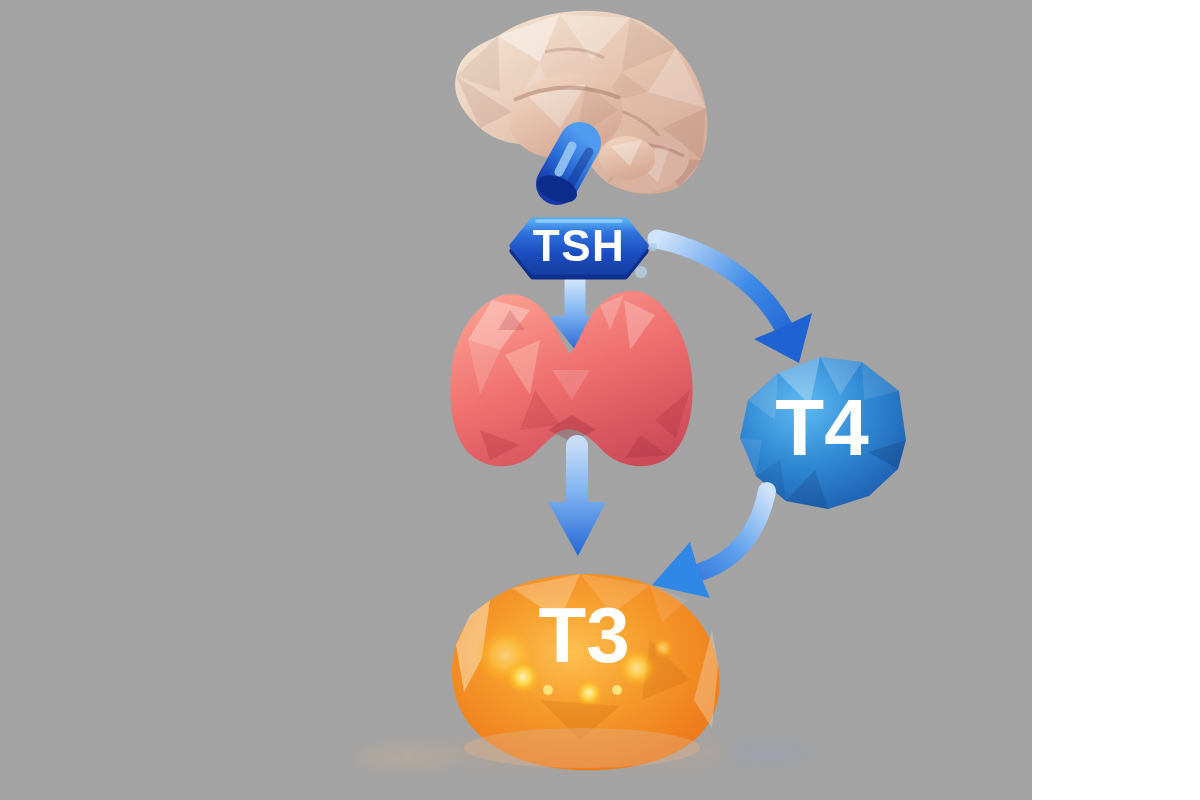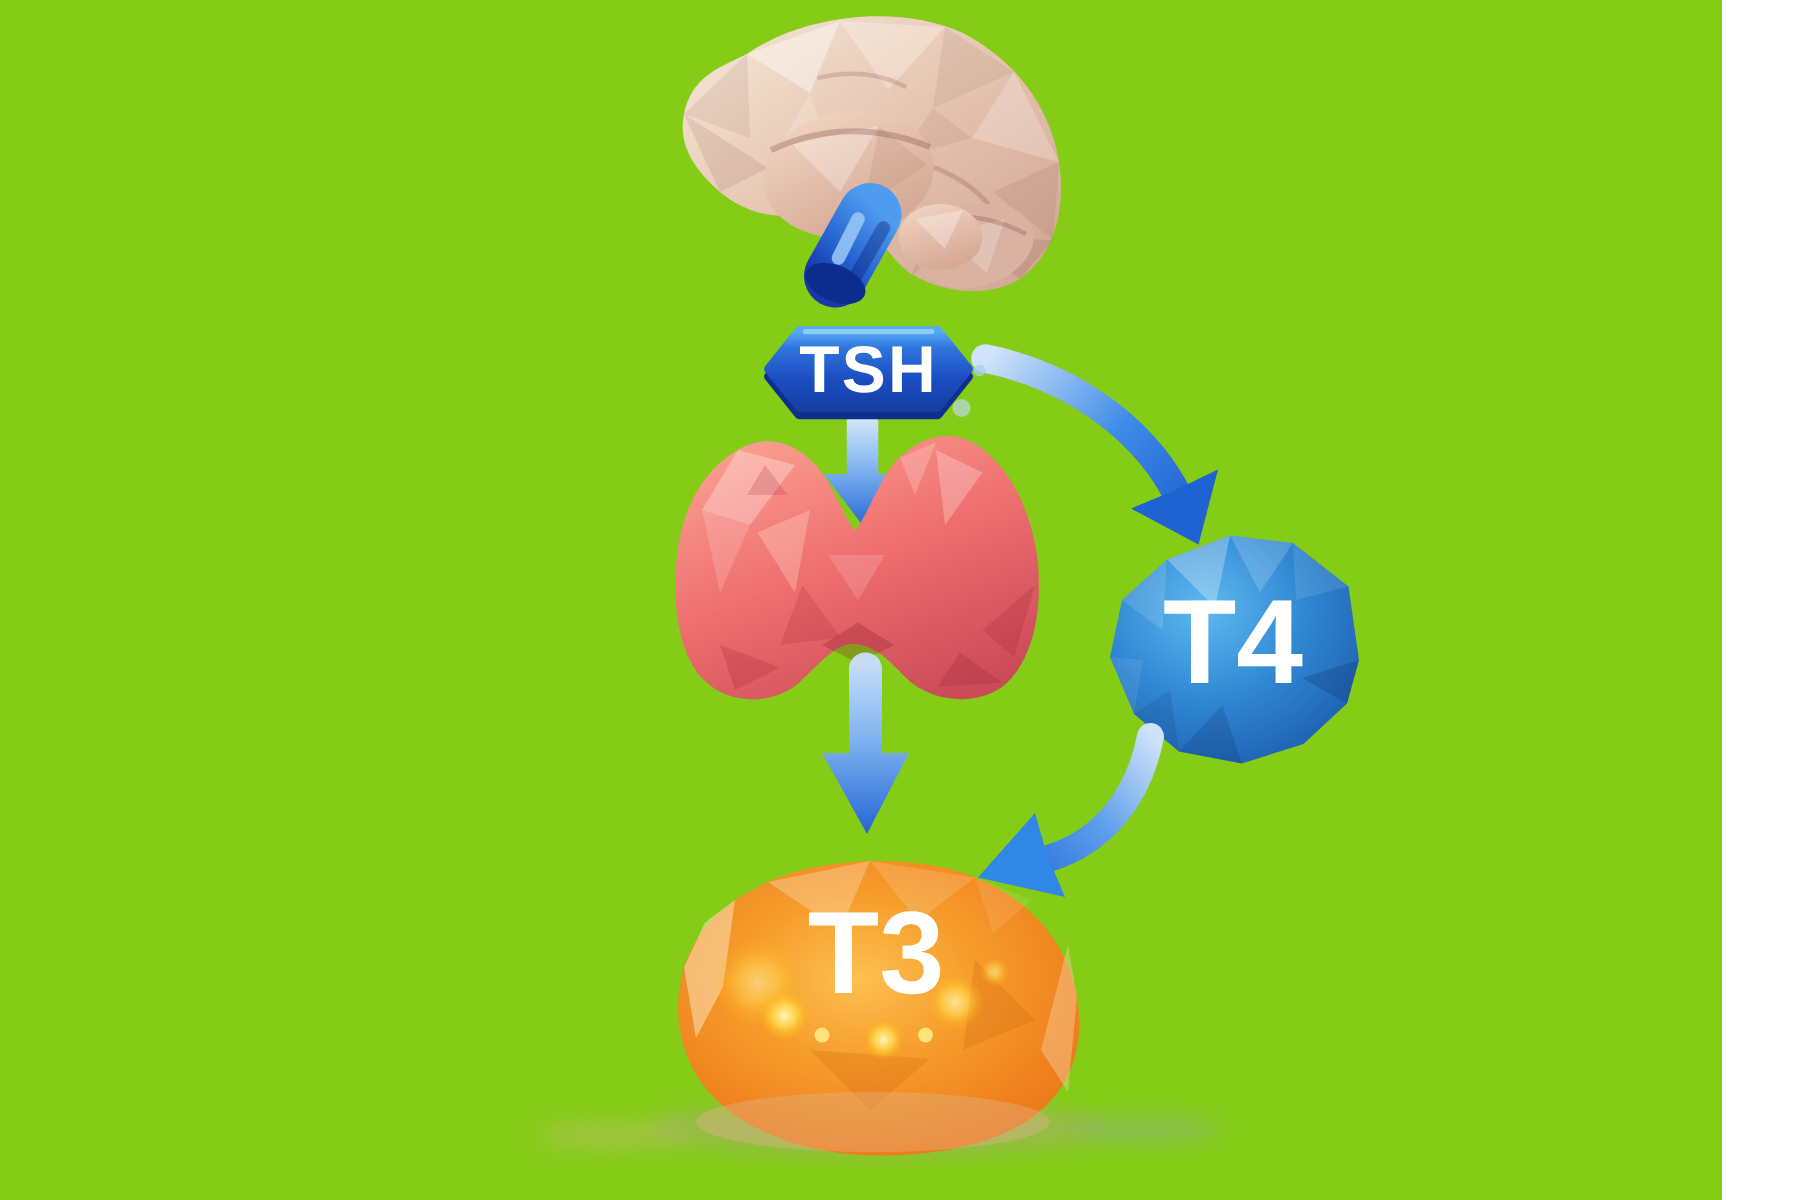--- a/index.html
+++ b/index.html
@@ -1,18 +1,18 @@
 <!DOCTYPE html>
 <html><head>
 <meta charset="utf-8">
 <style>
   html,body { margin:0; padding:0; background:#ffffff; }
   .stage {
-    position:relative; width:1148px; height:800px;
-    background:#84cc16; overflow:hidden;
+    position:relative; width:1032px; height:800px;
+    background:#a3a3a3; overflow:hidden;
     font-family:"Liberation Sans", sans-serif;
   }
   .stage svg { position:absolute; left:0; top:0; }
   text.node-label {
     font-family:"Liberation Sans", sans-serif;
     font-weight:bold; fill:#ffffff; text-anchor:middle;
   }
 </style>
 </head>
 <body>

